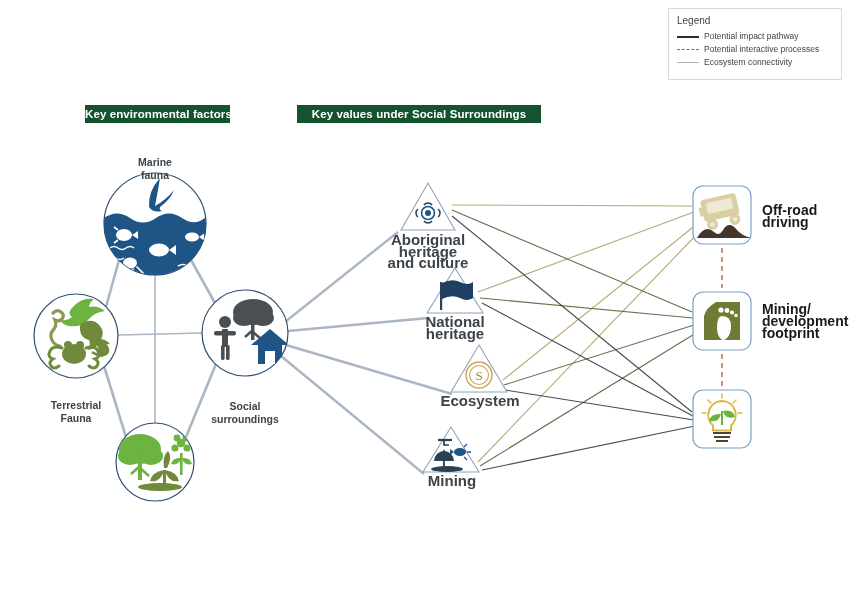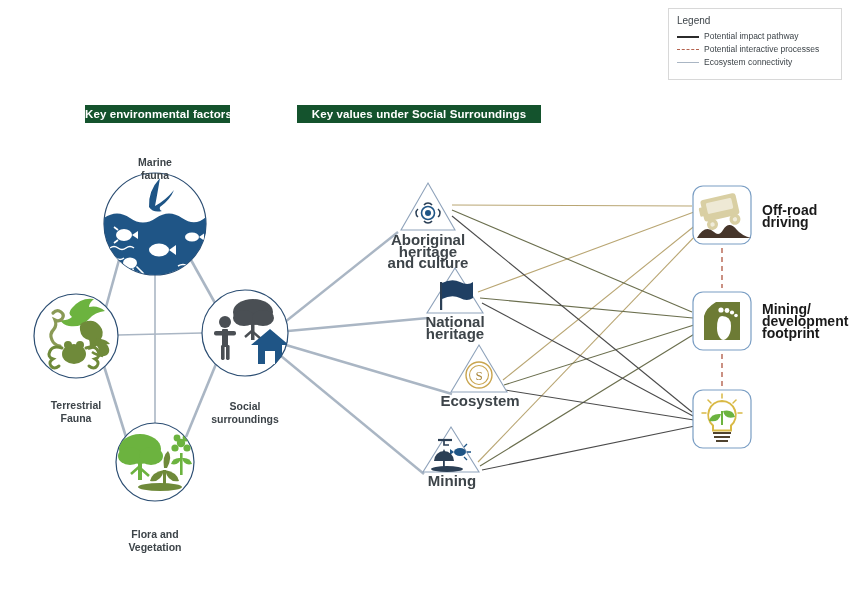--- a/index.html
+++ b/index.html
@@ -375,22 +375,20 @@
 
   <div class="hdr-bar" style="left:85px; top:105px; width:145px;">Key environmental factors</div>
   <div class="hdr-bar" style="left:297px; top:105px; width:244px;">Key values under Social Surroundings</div>
 
   <div class="node-label" style="left:105px; top:140px; width:100px;">Marine
 fauna</div>
   <div class="node-label" style="left:16px; top:383px; width:120px;">Terrestrial
 Fauna</div>
   <div class="node-label" style="left:185px; top:384px; width:120px;">Social
 surroundings</div>
-  <div class="node-label" style="left:105px; top:512px; width:100px;">Flora and
-Vegetation</div>
 
   <div class="tri-label" style="left:373px; top:234px; width:110px;">Aboriginal
 heritage
 and culture</div>
   <div class="tri-label" style="left:405px; top:316px; width:100px;">National
 heritage</div>
   <div class="tri-label" style="left:434px; top:395px; width:92px;">Ecosystem</div>
   <div class="tri-label" style="left:406px; top:475px; width:92px;">Mining</div>
 
   <div class="press-label" style="left:762px; top:204px; width:86px;">Off-road

